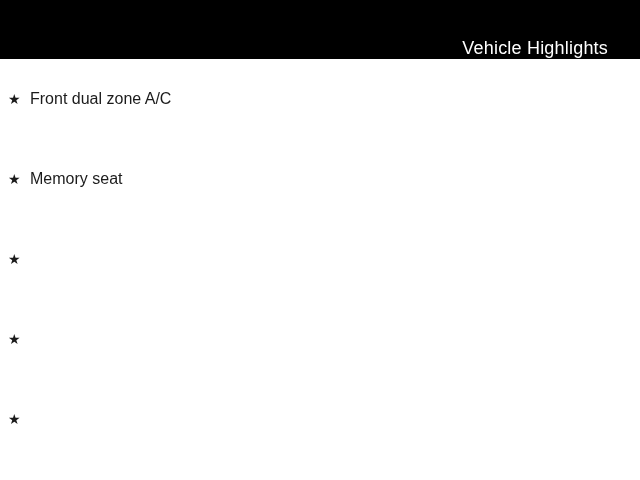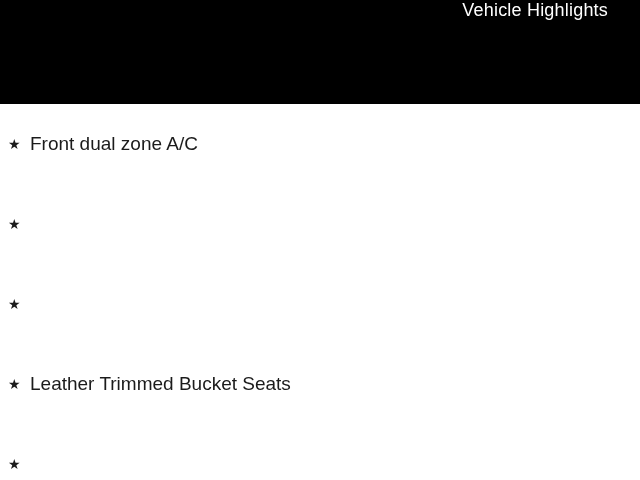--- a/index.html
+++ b/index.html
@@ -17,24 +17,24 @@
     font-family: "Liberation Sans", sans-serif;
   }
   .page {
     width: 640px;
     height: 480px;
     background: var(--body-bg);
     overflow: hidden;
   }
   .header {
     width: 640px;
-    height: 104px;
+    height: 59px;
     background: var(--header-bg);
     display: flex;
-    align-items: flex-start;
+    align-items: flex-end;
     justify-content: flex-end;
     padding-right: 32px;
   }
   .header-title {
     color: var(--header-text);
     font-size: 18px;
     letter-spacing: 0.2px;
   }
   .highlight-list {
     width: 640px;
@@ -47,21 +47,21 @@
   }
   .star {
     width: 22px;
     font-size: 14px;
     line-height: 1;
     color: var(--item-text);
     flex: 0 0 22px;
     text-align: left;
   }
   .highlight-label {
-    font-size: 19px;
+    font-size: 16px;
     color: var(--item-text);
   }
 </style>
 </head>
 <body>
 
 <div class="page">
 
   <div class="header">
     <span class="header-title">Vehicle Highlights</span>
@@ -69,29 +69,29 @@
 
   <div class="highlight-list">
 
     <div class="highlight-row">
       <span class="star">★</span>
       <span class="highlight-label">Front dual zone A/C</span>
     </div>
 
     <div class="highlight-row">
       <span class="star">★</span>
+      <span class="highlight-label">Memory seat</span>
     </div>
 
     <div class="highlight-row">
       <span class="star">★</span>
     </div>
 
     <div class="highlight-row">
       <span class="star">★</span>
-      <span class="highlight-label">Leather Trimmed Bucket Seats</span>
     </div>
 
     <div class="highlight-row">
       <span class="star">★</span>
     </div>
 
   </div>
 </div>
 
 </body></html>

